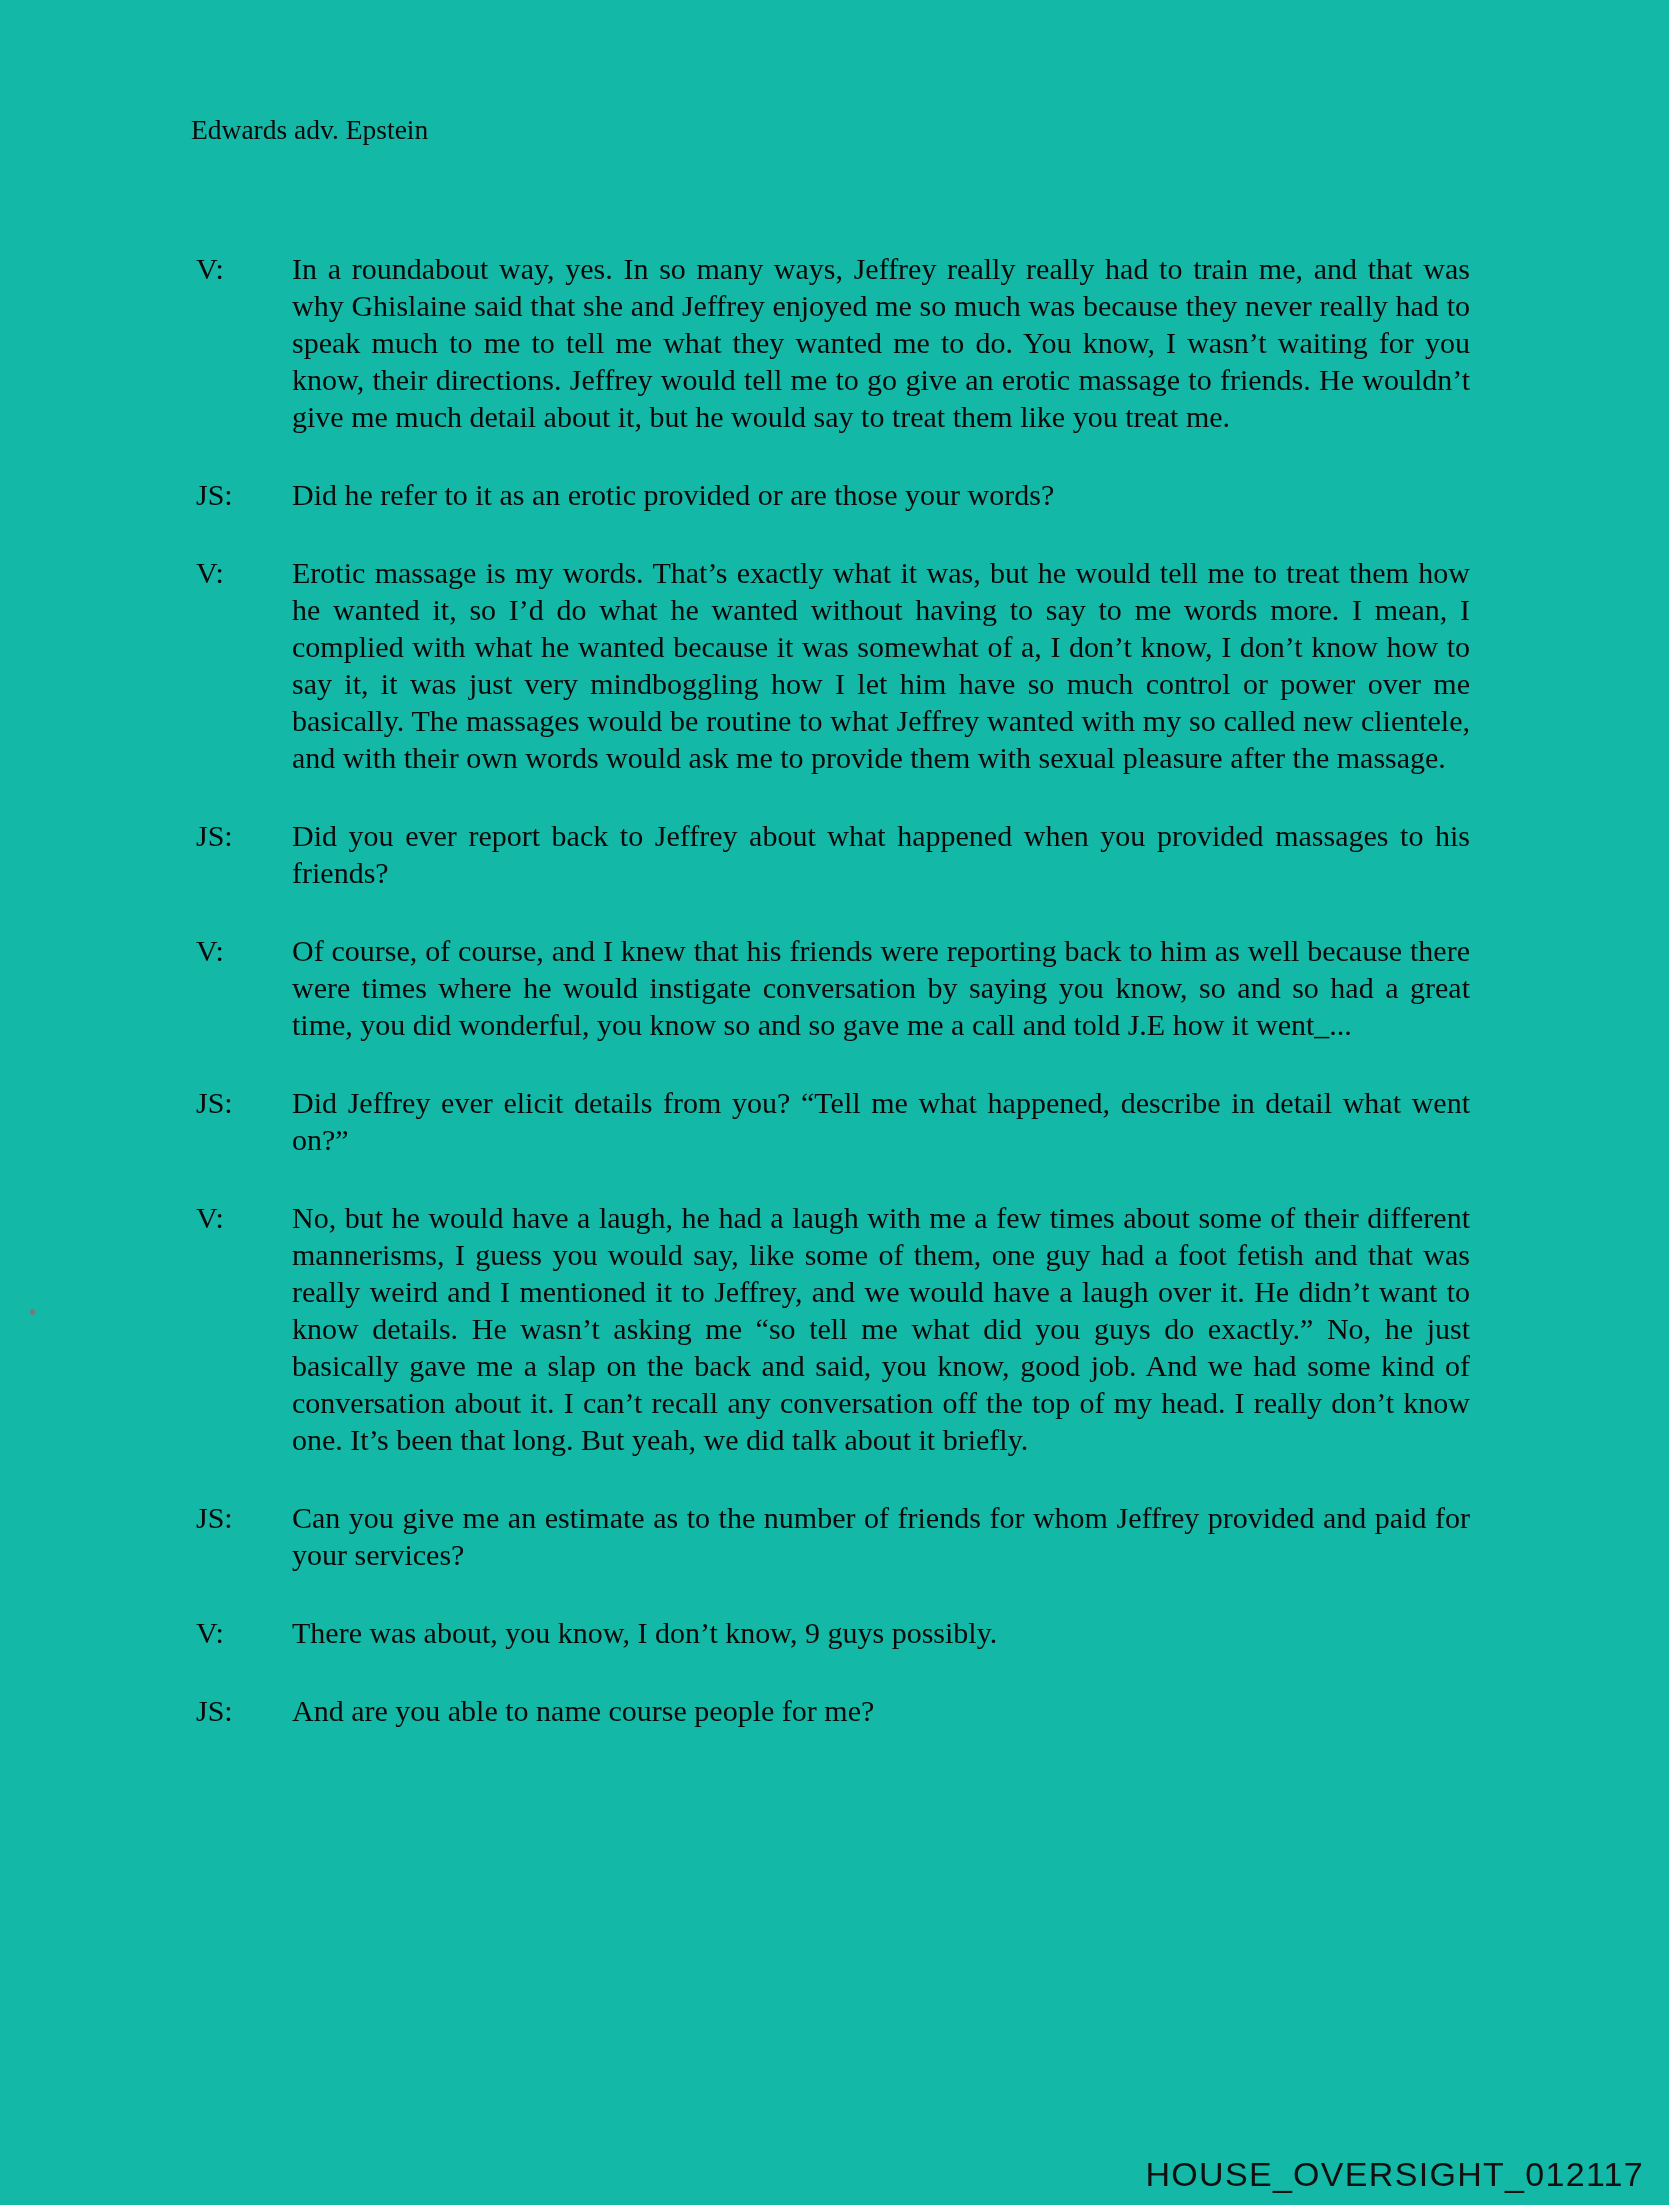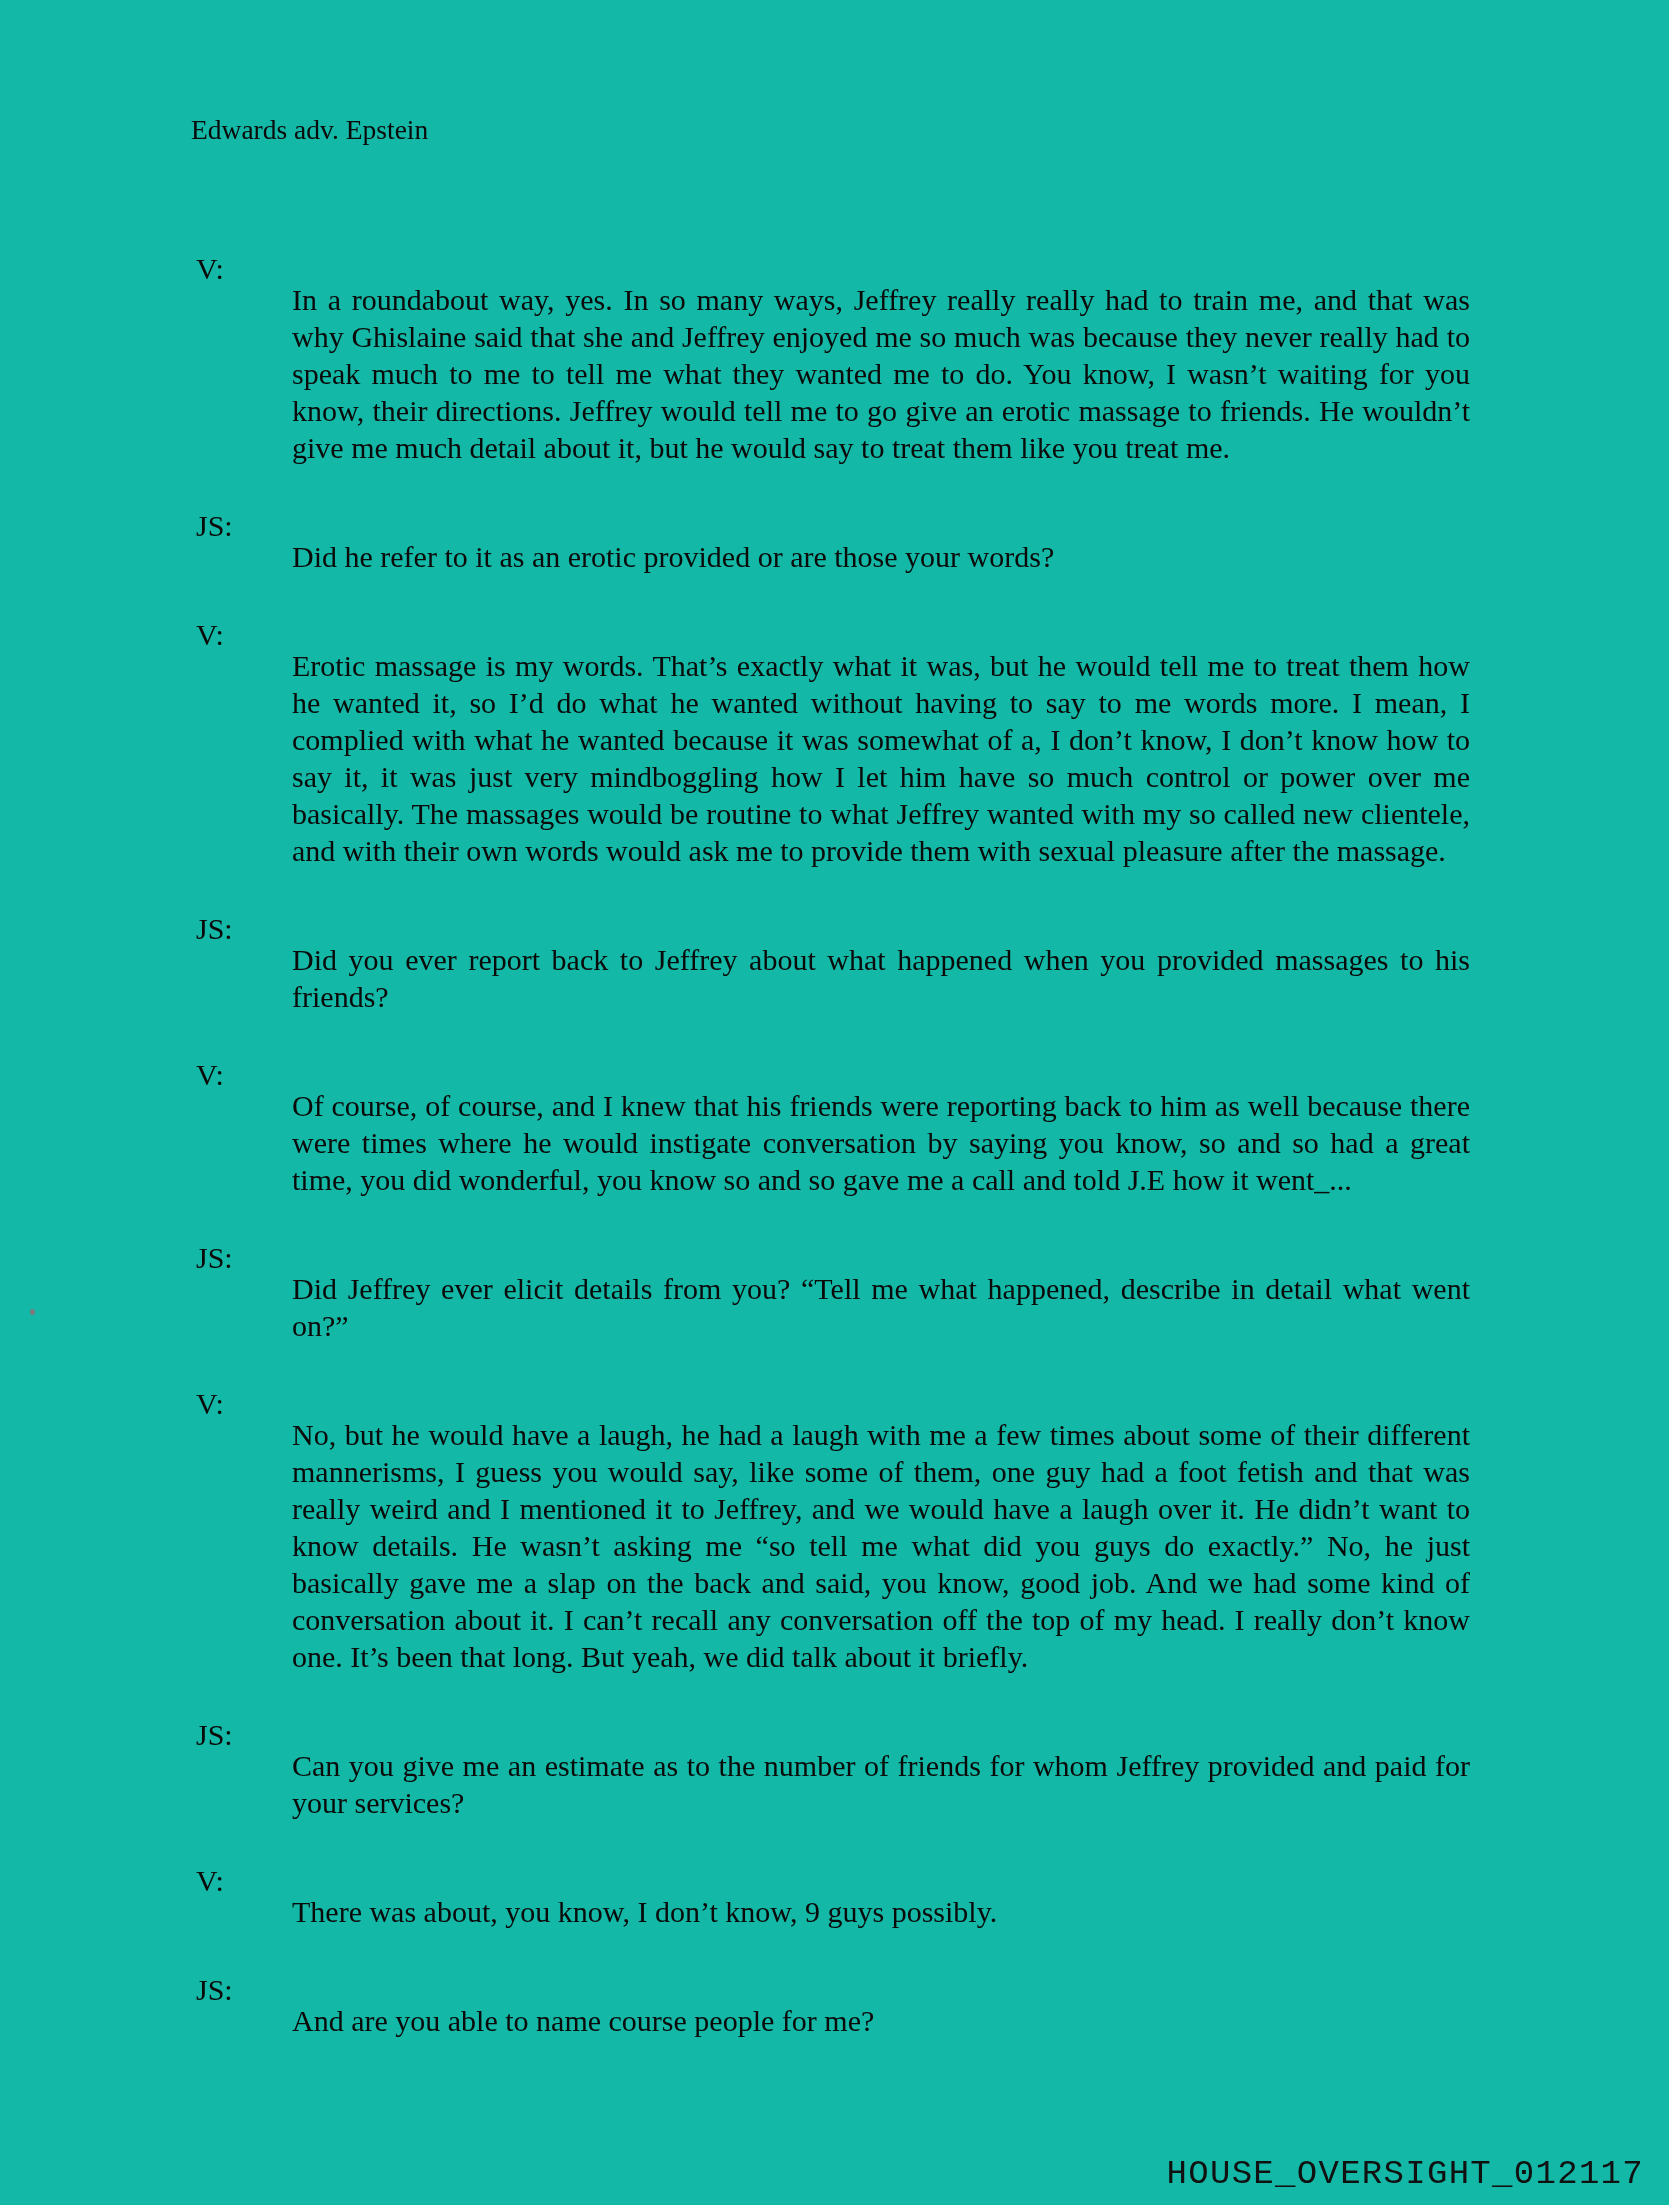--- a/index.html
+++ b/index.html
@@ -39,36 +39,35 @@
     width: 96px;
     flex: 0 0 96px;
     font-size: 30px;
     line-height: 37px;
   }
   .utterance {
     width: 1178px;
     font-size: 30px;
     line-height: 37px;
     text-align: justify;
-    margin-top: 31px;
   }
   .artifact-dot {
     position: absolute;
     left: 30px;
     top: 1309px;
     width: 4.6px;
     height: 5.9px;
     background: #7a7a7a;
     border-radius: 50%;
   }
   .footer {
     position: absolute;
     right: 25px;
     top: 2155px;
-    font-family: Liberation Mono, monospace;
+    font-family: Liberation Sans, sans-serif;
     font-size: 34px;
     letter-spacing: 1.3px;
     color: #111111;
   }
 </style>
 </head>
 <body>
 
 <div class="page">
 

